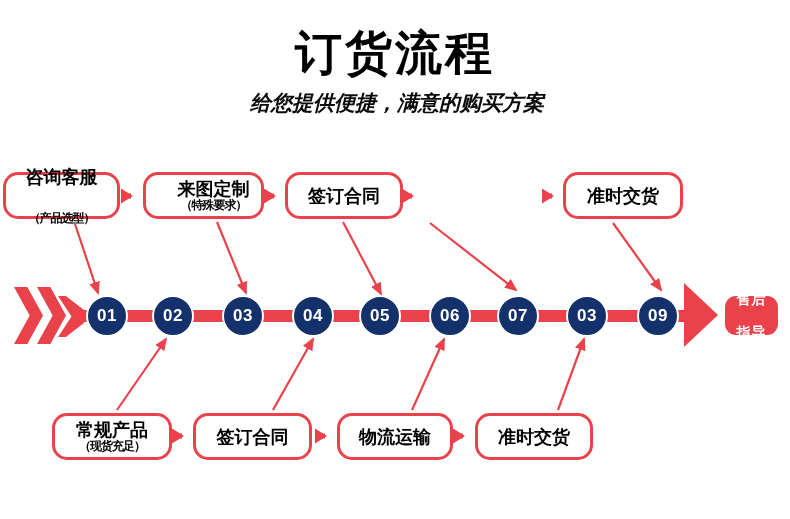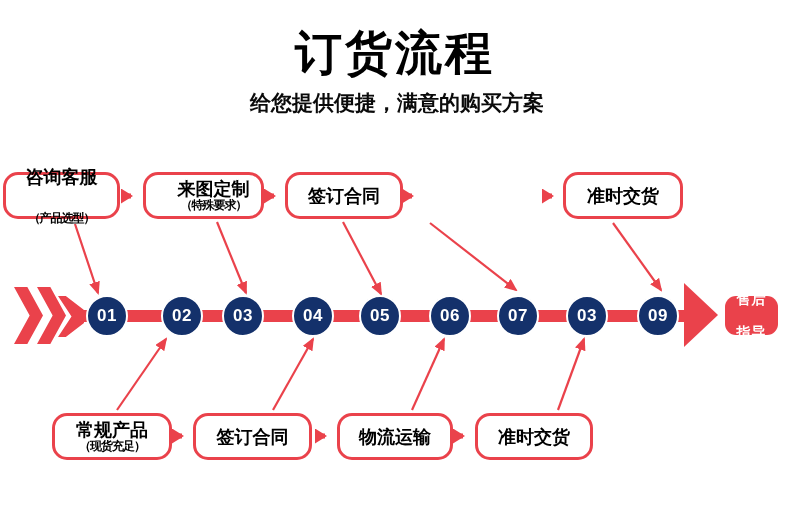--- a/index.html
+++ b/index.html
@@ -7,21 +7,21 @@
   .canvas {
     position:relative; width:790px; height:519px; background:#fff;
     font-family:"Liberation Sans","DejaVu Sans",sans-serif; overflow:hidden;
   }
   .title {
     position:absolute; top:22px; left:0; right:0; text-align:center;
     font-size:47px; font-weight:bold; color:#000; letter-spacing:3px;
   }
   .subtitle {
     position:absolute; top:89px; left:4px; right:0; text-align:center;
-    font-size:21px; font-weight:bold; color:#0a0a0a;
+    font-size:21px; font-weight:bold; color:#0a0a0a;font-style:italic;
   }
   .flow-box {
     position:absolute; height:47px; background:#fff;
     border:3px solid #ea424b; border-radius:15px;
     display:flex; flex-direction:column; align-items:center; justify-content:center;
     color:#000; text-align:center; z-index:4;
   }
   .flow-box .main { font-size:18px; font-weight:bold; line-height:20px; }
   .flow-box .sub  { font-size:12px; font-weight:bold; line-height:13px; letter-spacing:-1px; }
   .step {
@@ -96,21 +96,21 @@
     <div class="main">准时交货</div>
   </div>
 
   <div class="chev" style="left:14px;"></div>
   <div class="chev" style="left:37px;"></div>
   <div class="tail"></div>
   <div class="bar"></div>
   <div class="big-arrowhead"></div>
 
   <div class="step" style="left:86px;">01</div>
-  <div class="step" style="left:161px;">02</div>
+  <div class="step" style="left:152px;">02</div>
   <div class="step" style="left:222px;">03</div>
   <div class="step" style="left:292px;">04</div>
   <div class="step" style="left:359px;">05</div>
   <div class="step" style="left:429px;">06</div>
   <div class="step" style="left:497px;">07</div>
   <div class="step" style="left:566px;">03</div>
   <div class="step" style="left:637px;">09</div>
 
   <div class="end-box">
     <div>售后</div>

